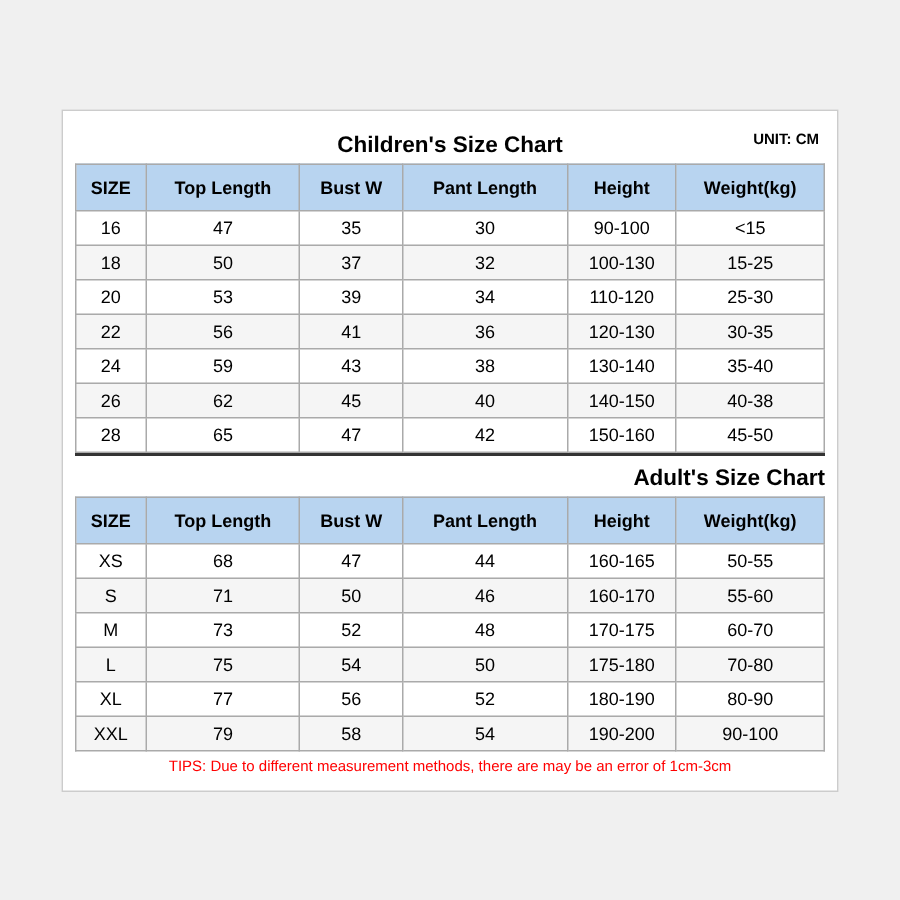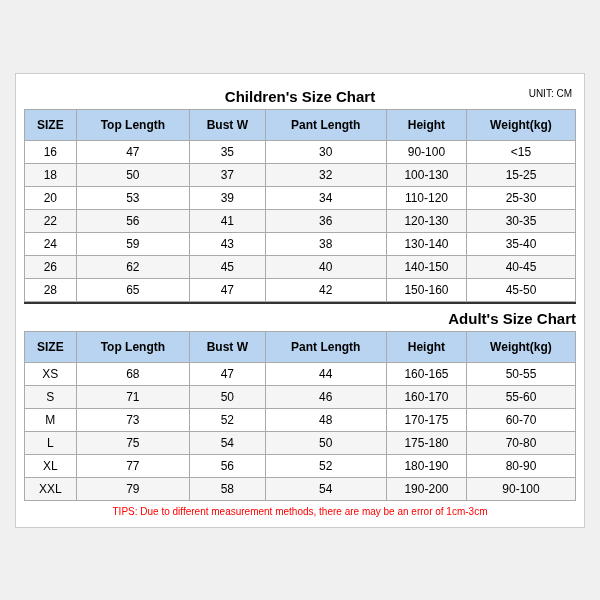--- a/index.html
+++ b/index.html
@@ -8,36 +8,36 @@
       display: flex;
       justify-content: center;
       align-items: center;
       width: 600px;
       height: 600px;
       font-family: Arial, sans-serif;
     }
     .chart-container {
       background: white;
       border: 1px solid #ccc;
-      width: 570px;
+      width: 518px;
       padding: 8px;
     }
     .section-title {
       text-align: center;
       font-weight: bold;
       font-size: 15px;
       padding: 6px 0 4px;
       position: relative;
     }
     .unit-label {
       position: absolute;
       right: 4px;
       top: 6px;
       font-size: 10px;
-      font-weight: normal;
+      font-weight: bold;
     }
     table {
       width: 100%;
       border-collapse: collapse;
       font-size: 12px;
     }
     th {
       background-color: #b8d4f0;
       border: 1px solid #aaa;
       padding: 8px 2px;
@@ -135,21 +135,21 @@
           <td>38</td>
           <td>130-140</td>
           <td>35-40</td>
         </tr>
         <tr>
           <td class="size-col">26</td>
           <td>62</td>
           <td>45</td>
           <td>40</td>
           <td>140-150</td>
-          <td>40-45</td>
+          <td>40-38</td>
         </tr>
         <tr>
           <td class="size-col">28</td>
           <td>65</td>
           <td>47</td>
           <td>42</td>
           <td>150-160</td>
           <td>45-50</td>
         </tr>
       </tbody>

